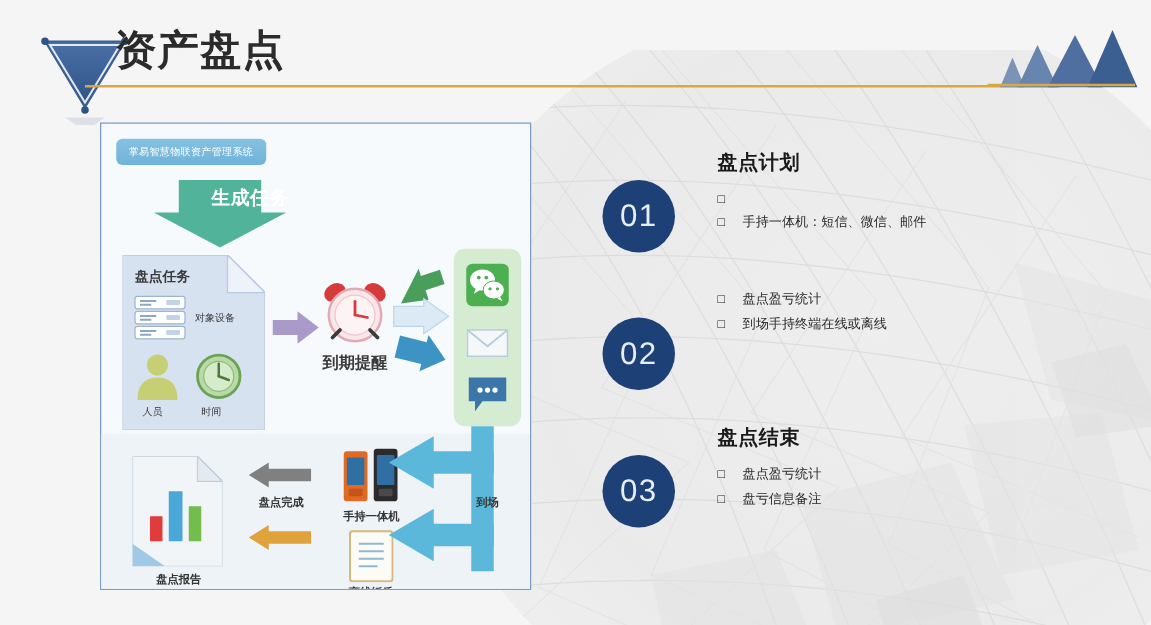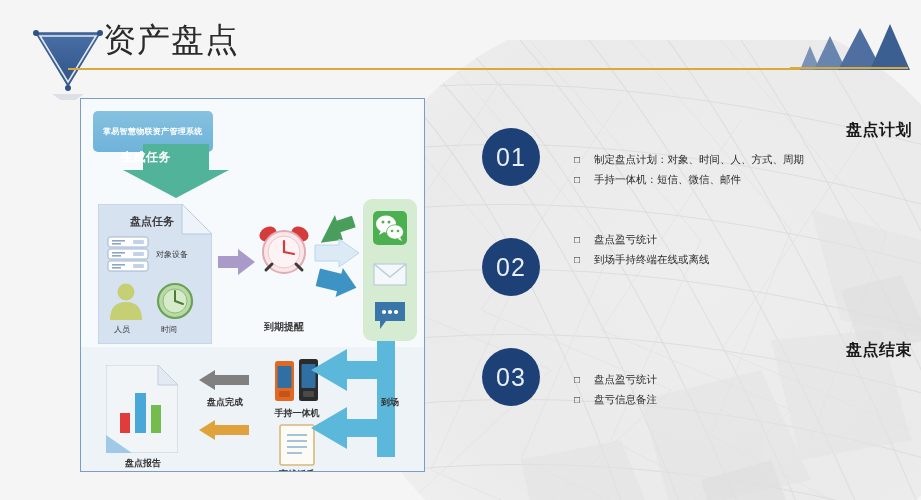--- a/index.html
+++ b/index.html
@@ -19,84 +19,83 @@
     opacity:.55; pointer-events:none;
   }
   .bg-photo svg { width:100%; height:100%; display:block; }
 
   
   .logo-wrap { position:absolute; left:22px; top:8px; width:92px; height:92px; }
   .logo-wrap svg { width:100%; height:100%; display:block; }
 
   .page-title {
     position:absolute; left:92px; top:22px;
-    font-size:33px; font-weight:normal; color:#2b2b2b;
+    font-size:33px; font-weight:bold; color:#2b2b2b;
     letter-spacing:1px; line-height:1.1;
     white-space:nowrap;
-    margin-left:11px;
   }
   .title-rule {
     position:absolute; left:68px; top:68px; width:780px; height:1.5px;
     background:#d9a93c;
   }
   .mountains { position:absolute; right:10px; top:22px; width:125px; height:48px; }
   .mountains svg { width:100%; height:100%; display:block; }
 
   
   .diagram {
     position:absolute; left:80px; top:98px; width:345px; height:374px;
     background:#f7fafc; border:1px solid #7a9cc6;
     overflow:hidden;
   }
   .diagram-inner { position:absolute; inset:0; }
 
   .sys-badge {
     position:absolute; left:12px; top:12px;
     background:linear-gradient(180deg,#86c1e0 0%,#6fb3da 100%);
-    color:#fff; font-size:8px; font-weight:bold;
-    padding:15px 10px; border-radius:5px;
+    color:#fff; font-size:8px; font-weight:normal;
+    padding:5px 10px; border-radius:5px;
     white-space:nowrap; letter-spacing:.3px;
   }
 
   .gen-arrow { position:absolute; left:40px; top:45px; width:110px; height:55px; }
   .gen-arrow svg { width:100%; height:100%; display:block; }
   .gen-arrow-label {
     position:absolute; left:40px; top:50px; width:110px;
-    text-align:left; font-size:12px; font-weight:bold; color:#fff;
+    text-align:right; font-size:15px; font-weight:bold; color:#fff;
     letter-spacing:.5px;
     font-family:Liberation Mono, monospace;
   }
 
   
   .task-card { position:absolute; left:17px; top:105px; width:114px; height:140px; }
   .task-card svg.page { position:absolute; inset:0; width:100%; height:100%; }
   .task-title {
     position:absolute; left:10px; top:10px;
-    font-size:11px; font-weight:bold; color:#3a3a3a;margin-left:22px;
+    font-size:11px; font-weight:bold; color:#3a3a3a;
   }
   .mini { position:absolute; }
   .mini-label { position:absolute; font-size:8px; color:#3a3a3a; white-space:nowrap; }
 
   .svr-ico { left:9px; top:32px; width:42px; height:37px; }
   .svr-lab { left:58px; top:45px; }
   .person-ico { left:10px; top:78px; width:36px; height:38px; }
   .person-lab { left:16px; top:120px; }
   .clock-ico { left:58px; top:78px; width:38px; height:38px; }
   .clock-lab { left:63px; top:120px; }
 
   
   .purple-arrow { position:absolute; left:137px; top:148px; width:38px; height:30px; }
   .purple-arrow svg { width:100%; height:100%; display:block; }
 
   
   .alarm { position:absolute; left:175px; top:122px; width:56px; height:56px; }
   .alarm svg { width:100%; height:100%; display:block; }
   .alarm-lab {
     position:absolute; left:169px; top:182px; width:68px;
-    text-align:center; font-size:10px; font-weight:bold; color:#3a3a3a;margin-top:39px;
+    text-align:center; font-size:13px; font-weight:bold; color:#3a3a3a;
   }
 
   
   .tri-arrows { position:absolute; left:232px; top:112px; width:48px; height:90px; }
   .tri-arrows svg { width:100%; height:100%; display:block; }
 
   
   .notify {
     position:absolute; left:282px; top:100px; width:54px; height:142px;
     background:#d6ecd2; border-radius:9px;
@@ -147,30 +146,30 @@
   .fork svg { width:100%; height:100%; display:block; }
   .fork-lab {
     position:absolute; left:300px; top:297px; width:40px;
     font-size:9px; font-weight:bold; color:#333;
   }
 
   
   .sections { position:absolute; left:482px; top:120px; width:430px; }
   .section { position:relative; height:110px; }
   .num-badge {
-    position:absolute; left:0; top:8px; width:58px; height:58px;
+    position:absolute; left:0; top:24px; width:58px; height:58px;
     border-radius:50%; background:#1d4077;
     color:#e8eef6; font-size:25px; font-weight:300;
     display:flex; align-items:center; justify-content:center;
     letter-spacing:1px;
   }
   .sec-body { position:absolute; left:92px; top:0; width:338px; }
   .sec-title {
     font-size:16px; font-weight:bold; color:#1a1a1a;
-    margin-bottom:9px; letter-spacing:.5px;text-align:right;
+    margin-bottom:9px; letter-spacing:.5px;
   }
   .sec-item {
     display:flex; align-items:flex-start; gap:14px;
     font-size:10.5px; color:#2b2b2b; line-height:1.9;
     white-space:nowrap;
   }
   .box-bullet { font-size:10px; color:#1a1a1a; line-height:1.9; }
 </style>
 </head>
 <body>
@@ -444,21 +443,20 @@
   </div>
 
   <div class="sections">
 
     <div class="section">
       <div class="num-badge">01</div>
       <div class="sec-body">
         <div class="sec-title">盘点计划</div>
         <div class="sec-item">
           <span class="box-bullet">□</span>
-          <span>制定盘点计划：对象、时间、人、方式、周期</span>
         </div>
         <div class="sec-item">
           <span class="box-bullet">□</span>
           <span>手持一体机：短信、微信、邮件</span>
         </div>
       </div>
     </div>
 
     <div class="section">
       <div class="num-badge">02</div>

